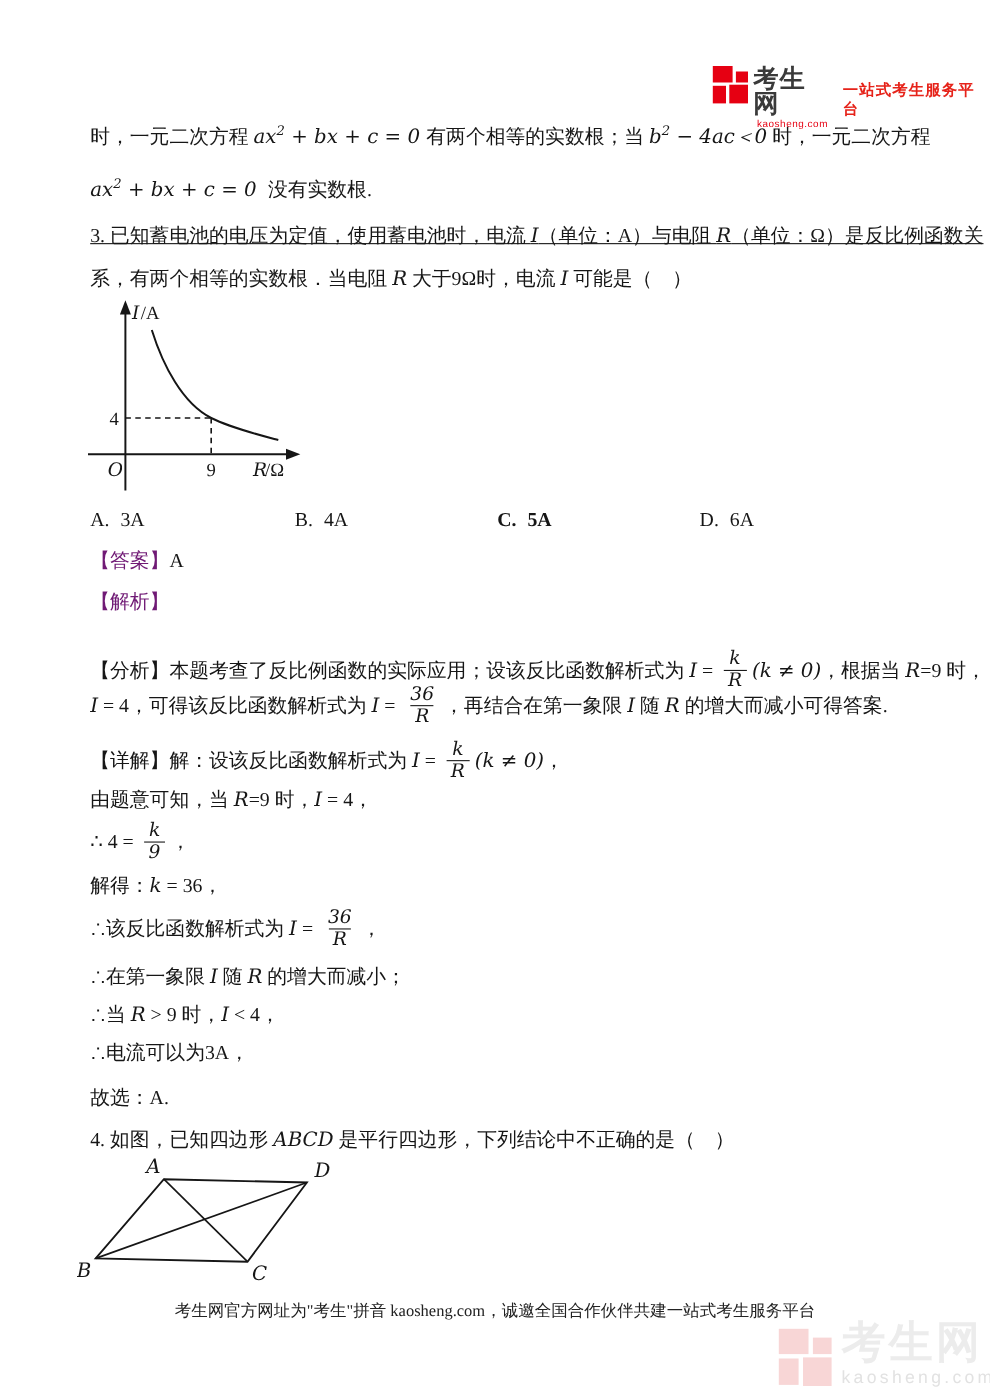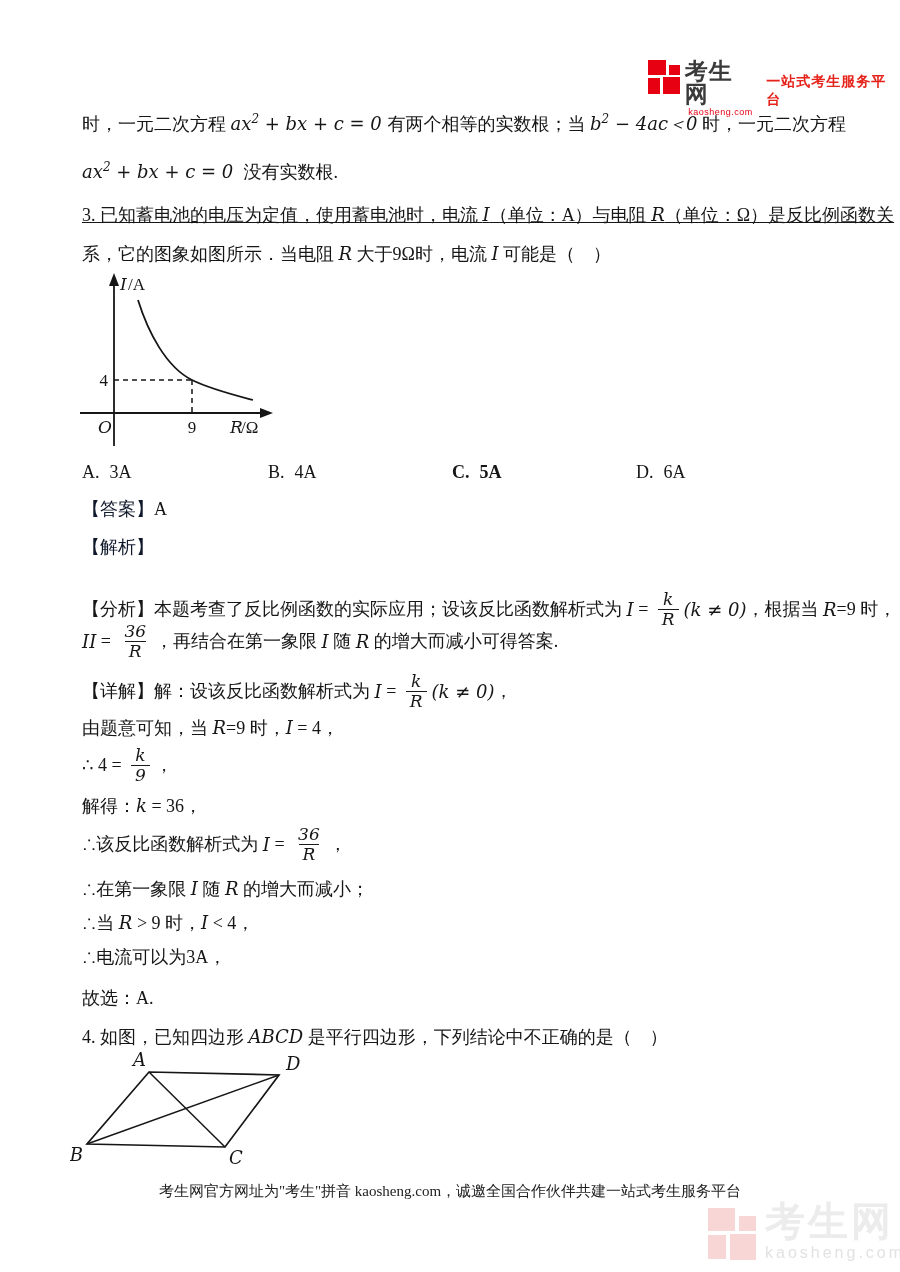--- a/index.html
+++ b/index.html
@@ -6,21 +6,21 @@
   .page{position:relative;width:900px;height:1272px;background:#fff;overflow:hidden;
         font-family:"Liberation Serif","DejaVu Serif",serif;color:#161616;font-size:18px;}
   .line{position:absolute;white-space:pre;line-height:1.3;}
   .fl{position:absolute;display:flex;align-items:center;white-space:pre;height:50px;}
   .m{font-style:italic;font-family:"DejaVu Serif",serif;}
   sup.sp{font-size:12px;}
   .frac{display:inline-flex;flex-direction:column;align-items:center;line-height:1.08;
         font-style:italic;font-family:"DejaVu Serif",serif;margin:0 5px;font-size:17px;}
   .frac .fn{padding:0 4px;}
   .frac .fd{border-top:1.3px solid #1a1a1a;padding:0 4px;}
-  .blue{color:#0f172a;}
+  .blue{color:#701a75;}
   .opt{position:absolute;top:462px;white-space:pre;}
   .opt .ol{margin-right:10px;}
   
   .logo{position:absolute;left:648px;top:60px;display:flex;align-items:flex-start;}
   .licon{position:relative;width:32px;height:34px;margin-right:5px;}
   .lb{position:absolute;background:#e60012;}
   .brandcol{display:flex;flex-direction:column;line-height:1;font-family:"Liberation Sans",sans-serif;}
   .bname{font-size:23px;font-weight:bold;color:#3a3a3a;letter-spacing:1px;}
   .bdom{font-size:9px;color:#e60012;margin-top:2px;text-align:center;letter-spacing:.5px;}
   .tagline{font-size:14px;color:#e6231a;font-weight:bold;margin-left:10px;margin-top:13px;
@@ -54,21 +54,21 @@
     </div>
     <span class="tagline">一站式考生服务平台</span>
   </div>
 
   <div class="line" style="left:82px;top:112px;"><span>时，一元二次方程 </span><span class="m">ax</span><sup class="sp m">2</sup><span class="m"> + bx + c = 0 </span><span>有两个相等的实数根；当 </span><span class="m">b</span><sup class="sp m">2</sup><span class="m"> − 4ac＜0</span><span> 时，一元二次方程</span></div>
 
   <div class="line" style="left:82px;top:160px;"><span class="m">ax</span><sup class="sp m">2</sup><span class="m"> + bx + c = 0 </span><span> 没有实数根.</span></div>
 
   <div class="line" style="left:82px;top:203px;text-decoration:underline;"><span>3. 已知蓄电池的电压为定值，使用蓄电池时，电流 </span><span class="m">I</span><span>（单位：A）与电阻 </span><span class="m">R</span><span>（单位：Ω）是反比例函数关</span></div>
 
-  <div class="line" style="left:82px;top:242px;"><span>系，它的图象如图所示．当电阻 </span><span class="m">R</span><span> 大于9Ω时，电流 </span><span class="m">I</span><span> 可能是（　）</span></div>
+  <div class="line" style="left:82px;top:242px;"><span>系，有两个相等的实数根．当电阻 </span><span class="m">R</span><span> 大于9Ω时，电流 </span><span class="m">I</span><span> 可能是（　）</span></div>
 
   <svg style="position:absolute;left:78px;top:272px;" width="210" height="182" viewBox="0 0 210 182">
     <line x1="36" y1="8" x2="36" y2="174" stroke="#161616" stroke-width="1.8"></line>
     <polygon points="36,1 31,14 41,14" fill="#161616"></polygon>
     <line x1="2" y1="141" x2="186" y2="141" stroke="#161616" stroke-width="1.8"></line>
     <polygon points="195,141 182,136 182,146" fill="#161616"></polygon>
     <path d="M 60 28 C 70 60, 88 95, 114 108 C 132 117, 156 123, 175 128" fill="none" stroke="#161616" stroke-width="1.8"></path>
     <path d="M 36 108 H 114 M 114 108 V 141" fill="none" stroke="#161616" stroke-width="1.5" stroke-dasharray="5,4"></path>
     <text x="42" y="18" class="it">I</text>
     <text x="50" y="18">/A</text>
@@ -82,21 +82,21 @@
   <span class="opt" style="left:82px;"><span class="ol">A.</span><span>3A</span></span>
   <span class="opt" style="left:268px;"><span class="ol">B.</span><span>4A</span></span>
   <span class="opt" style="left:452px;font-weight:bold;"><span class="ol">C.</span><span>5A</span></span>
   <span class="opt" style="left:636px;"><span class="ol">D.</span><span>6A</span></span>
 
   <div class="line" style="left:82px;top:498px;"><span class="blue">【答案】</span><span>A</span></div>
   <div class="line" style="left:82px;top:536px;text-align:center;"><span class="blue">【解析】</span></div>
 
   <div class="fl" style="left:82px;top:584px;"><span>【分析】本题考查了反比例函数的实际应用；设该反比函数解析式为 </span><span class="m">I</span><span> = </span><span class="frac"><span class="fn">k</span><span class="fd">R</span></span><span class="m">(k ≠ 0)</span><span>，根据当 </span><span class="m">R</span><span>=9 时，</span></div>
 
-  <div class="fl" style="left:82px;top:616px;"><span class="m">I</span><span class="m">I</span><span> = </span><span class="frac"><span class="fn">36</span><span class="fd">R</span></span><span>，再结合在第一象限 </span><span class="m">I</span><span> 随 </span><span class="m">R</span><span> 的增大而减小可得答案.</span></div>
+  <div class="fl" style="left:82px;top:616px;"><span class="m">I</span><span> = 4，可得该反比函数解析式为 </span><span class="m">I</span><span> = </span><span class="frac"><span class="fn">36</span><span class="fd">R</span></span><span>，再结合在第一象限 </span><span class="m">I</span><span> 随 </span><span class="m">R</span><span> 的增大而减小可得答案.</span></div>
 
   <div class="fl" style="left:82px;top:666px;"><span>【详解】解：设该反比函数解析式为 </span><span class="m">I</span><span> = </span><span class="frac"><span class="fn">k</span><span class="fd">R</span></span><span class="m">(k ≠ 0)</span><span>，</span></div>
 
   <div class="line" style="left:82px;top:716px;"><span>由题意可知，当 </span><span class="m">R</span><span>=9 时，</span><span class="m">I</span><span> = 4，</span></div>
 
   <div class="fl" style="left:82px;top:740px;"><span>∴ 4 = </span><span class="frac"><span class="fn">k</span><span class="fd">9</span></span><span>，</span></div>
 
   <div class="line" style="left:82px;top:794px;"><span>解得：</span><span class="m">k</span><span> = 36，</span></div>
 
   <div class="fl" style="left:82px;top:819px;"><span>∴该反比函数解析式为 </span><span class="m">I</span><span> = </span><span class="frac"><span class="fn">36</span><span class="fd">R</span></span><span>，</span></div>

